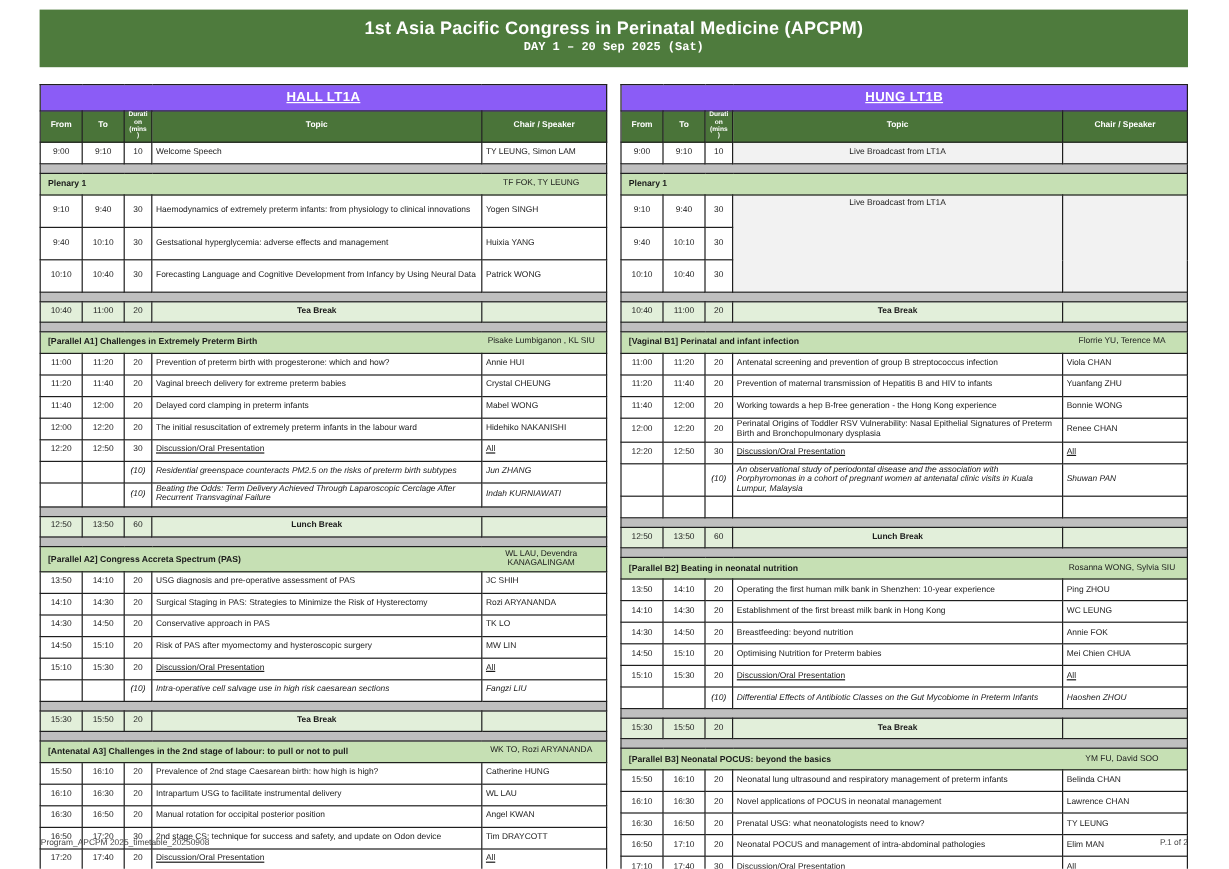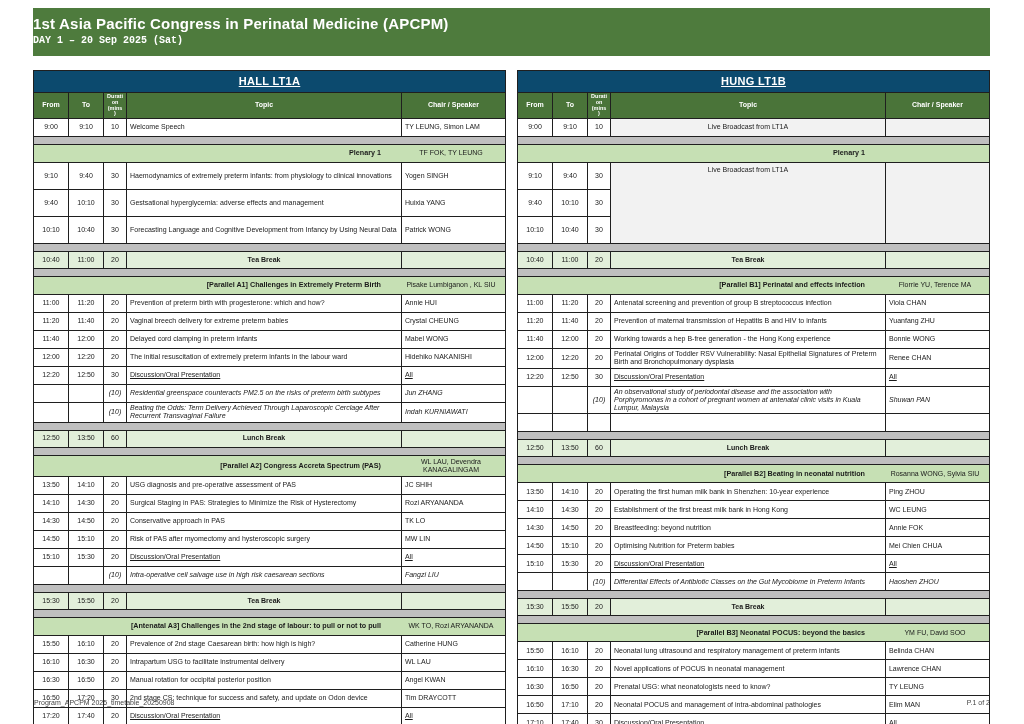--- a/index.html
+++ b/index.html
@@ -2,41 +2,41 @@
 <html><head>
 <meta charset="utf-8">
 <style>
   html,body{margin:0;padding:0;}
   body{
     width:1024px;height:724px;background:#ffffff;position:relative;
     font-family:"Liberation Sans", sans-serif;color:#1a1a1a;overflow:hidden;
   }
   .banner{
     position:absolute;left:33px;top:8px;width:957px;height:48px;
-    background:#4e7b3d;color:#fff;text-align:left;
+    background:#4e7b3d;color:#fff;text-align:center;
   }
   .banner .title{font-size:15px;font-weight:bold;margin-top:7px;letter-spacing:.2px;}
   .banner .subtitle{font-size:10px;font-weight:bold;margin-top:3px;font-family:Liberation Mono, monospace;}
 
   .tables{position:absolute;left:33px;top:70px;width:957px;display:flex;gap:11px;}
   .hall{flex:1;}
   table{border-collapse:collapse;width:100%;table-layout:fixed;}
   table{border:1.5px solid #000;}
   td,th{border:1px solid #1f1f1f;padding:1px 3px;font-size:7px;line-height:1.18;vertical-align:middle;word-wrap:break-word;}
   tr.hallbar th{
-    background:#0c4a6e;color:#fff;font-size:11px;font-weight:bold;
+    background:#8b5cf6;color:#fff;font-size:11px;font-weight:bold;
     text-decoration:underline;text-align:center;height:19px;letter-spacing:.3px;
   }
   tr.colhead th{background:#4a7439;color:#fff;font-weight:bold;text-align:center;height:20px;font-size:7px;}
   tr.colhead th .small{display:block;font-size:5.5px;font-weight:bold;line-height:1.05;}
   td.time,td.dur{text-align:center;}
   tr.spacer td{background:#bfbfbf;height:7px;padding:0;}
   tr.sectionrow td{background:#c6e0b4;padding:0;height:17px;}
   .secwrap{display:flex;align-items:center;width:100%;}
-  .sec-title{flex:1;text-align:right;font-weight:bold;font-size:7.2px;padding:2px 16px;}
+  .sec-title{flex:1;text-align:left;font-weight:bold;font-size:7.2px;padding:2px 6px;}
   .sec-chair{width:104px;text-align:center;font-size:7px;padding:2px 2px;}
   tr.breakrow td{background:#e2efda;height:14px;}
   td.break-label{font-weight:bold;text-align:center;}
   tr.session td{height:15px;}
   tr.plenary td{height:24px;}
   td.topic{text-align:left;}
   td.chair{text-align:left;}
   .u{text-decoration:underline;}
   td.italic, tr.oral td{font-style:italic;}
   tr.oral td{height:15px;}
@@ -382,21 +382,21 @@
             <td class="dur">20</td>
             <td class="break-label">Tea Break</td>
             <td></td>
           </tr>
           <tr class="spacer">
             <td colspan="5"></td>
           </tr>
           <tr class="sectionrow">
             <td colspan="5">
               <div class="secwrap">
-                <div class="sec-title">[Parallel B1] Perinatal and effects infection</div>
+                <div class="sec-title">[Vaginal B1] Perinatal and infant infection</div>
                 <div class="sec-chair">Florrie YU, Terence MA</div>
               </div>
             </td>
           </tr>
           <tr class="session">
             <td class="time">11:00</td>
             <td class="time">11:20</td>
             <td class="dur">20</td>
             <td class="topic">Antenatal screening and prevention of group B streptococcus infection</td>
             <td class="chair">Viola CHAN</td>

